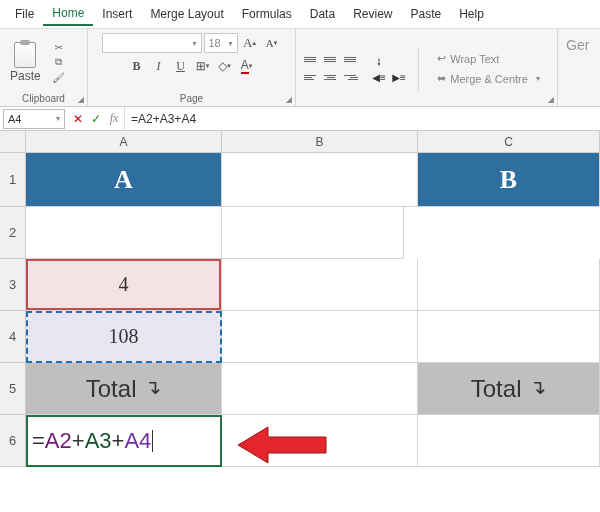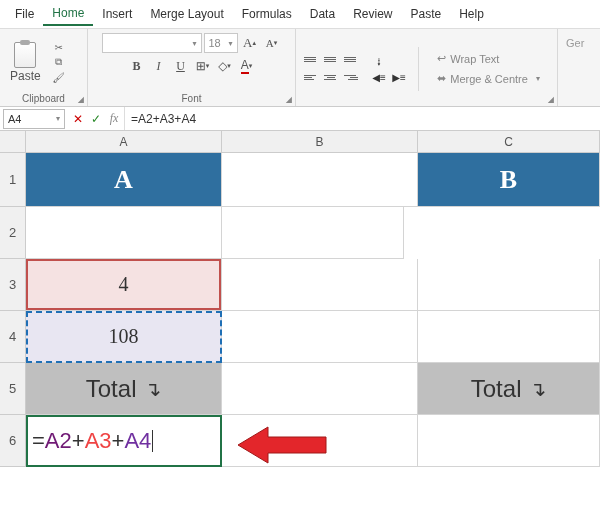--- a/index.html
+++ b/index.html
@@ -25,21 +25,21 @@
 .fmt-btn{width:20px;height:20px;display:flex;align-items:center;justify-content:center;color:#555;font-size:12px;font-family:"Times New Roman",serif;cursor:pointer}
 .fmt-btn.b{font-weight:bold}
 .fmt-btn.i{font-style:italic}
 .fmt-btn.u{text-decoration:underline}
 .align-grid{display:flex;flex-direction:column;gap:2px}
 .align-row{display:flex;gap:2px}
 .align-ic{width:18px;height:16px;display:flex;flex-direction:column;justify-content:center;gap:1px;padding:2px;cursor:pointer}
 .align-ic span{height:1px;background:#666;display:block}
 .wrapmerge{display:flex;flex-direction:column;gap:3px;padding-left:6px;color:#888;font-size:11px}
 .wm-item{display:flex;align-items:center;gap:4px;padding:2px}
-.gen-btn{padding:4px 2px;color:#999;font-size:11px}
+.gen-btn{padding:4px 2px;color:#999;font-size:14px}
 .corner{position:absolute;bottom:2px;right:3px;font-size:8px;color:#888}
 .fbar{display:flex;align-items:center;border-bottom:1px solid #ccc;height:24px;font-size:12px}
 .namebox{width:62px;height:20px;border:1px solid #bbb;margin:0 3px;display:flex;align-items:center;padding:0 4px;font-size:11px}
 .namebox .drop{margin-left:auto;font-size:8px}
 .fbar-icons{display:flex;align-items:center;padding:0 2px;color:#888;gap:2px}
 .fbar-icons span{width:16px;text-align:center;cursor:pointer}
 .fx{font-style:italic;font-family:serif;font-size:12px}
 .formula-input{flex:1;padding:0 6px;color:#333;border-left:1px solid #ddd;height:100%;display:flex;align-items:center}
 .sheet{position:relative}
 .col-headers{display:flex;height:22px;border-bottom:1px solid #ccc}
@@ -55,30 +55,30 @@
 .row{display:flex}
 .cell{border-right:1px solid #d4d4d4;border-bottom:1px solid #d4d4d4;display:flex;align-items:center;justify-content:center;font-size:20px;font-family:"Times New Roman",serif;position:relative}
 .cell.ca{width:196px}
 .cell.cb{width:196px}
 .cell.cc{width:182px}
 .r1{height:54px}.r2{height:52px}.r3{height:52px}.r4{height:52px}.r5{height:52px}.r6{height:52px}
 .hdr-blue{background:#2f6f9f;color:#fff;font-weight:bold;font-size:26px}
 .lav{background:#e8e6f2}
 .pink{background:#f5e2e2}
 .gray{background:#bfbfbf;font-size:24px}
-.total-txt{display:flex;align-items:center;gap:8px}
+.total-txt{display:flex;align-items:flex-start;gap:8px}
 .arrow-down{font-size:20px}
 .sel-blue{box-shadow:inset 0 0 0 2px #1f6fb5}
 .sel-red{box-shadow:inset 0 0 0 2px #c0504d}
 .sel-dash{outline:2px dashed #1f6fb5;outline-offset:-2px}
 .active-cell{position:absolute;left:0;top:262px;width:196px;height:52px;border:2px solid #217346;pointer-events:none}
 .formula-cell{font-family:"Calibri",sans-serif;font-size:22px;justify-content:flex-start;padding-left:6px;letter-spacing:0}
 .formula-cell .eq{color:#333}
 .formula-cell .ref1{color:#701a75}
-.formula-cell .ref2{color:#ef4444}
+.formula-cell .ref2{color:#14532d}
 .formula-cell .ref3{color:#7030a0}
 .formula-cell .plus{color:#333}
 .cursor-bar{display:inline-block;width:1px;height:22px;background:#333;margin-left:1px;vertical-align:middle}
 .big-arrow{position:absolute;left:212px;top:272px;pointer-events:none}
 .big-arrow svg{display:block}
 </style>
 </head>
 <body>
 
 <div class="menubar">
@@ -129,21 +129,21 @@
         <div class="fmt-btn i">I</div>
         <div class="fmt-btn u">U</div>
         <div class="fmt-btn">⊞<span style="font-size:7px">▾</span></div>
         <div class="fmt-btn">◇<span style="font-size:7px">▾</span></div>
         <div class="fmt-btn">
             <span style="border-bottom:2px solid #c00">A</span>
             <span style="font-size:7px">▾</span>
           </div>
       </div>
     </div>
-    <div class="label">Font</div>
+    <div class="label">Page</div>
     <div class="corner">◢</div>
   </div>
 
   <div class="ribbon-group" style="width:262px">
     <div class="grp-inner">
       <div class="align-grid">
         <div class="align-row">
           <div class="align-ic">
               <span style="width:12px"></span>
               <span style="width:12px"></span>

